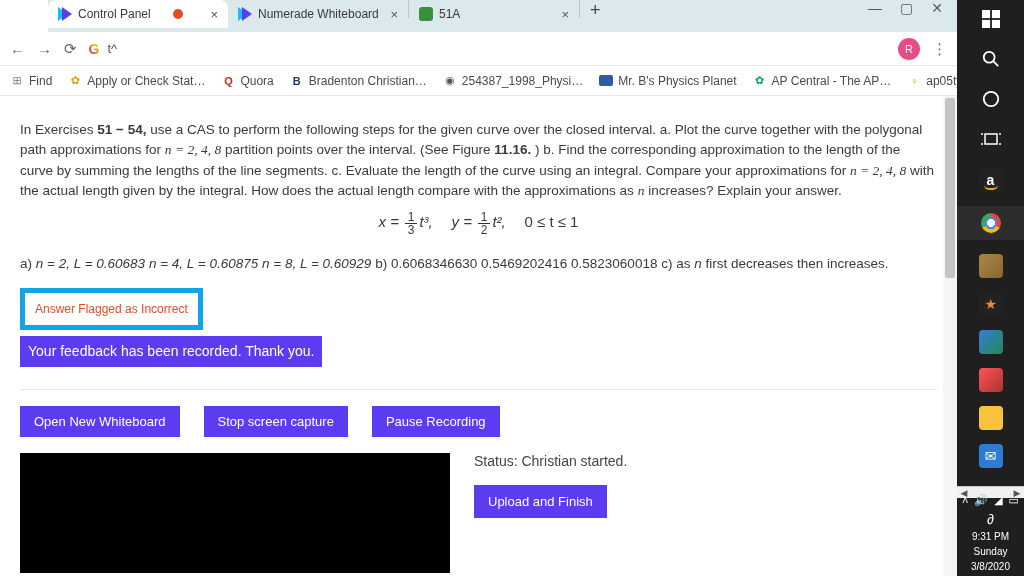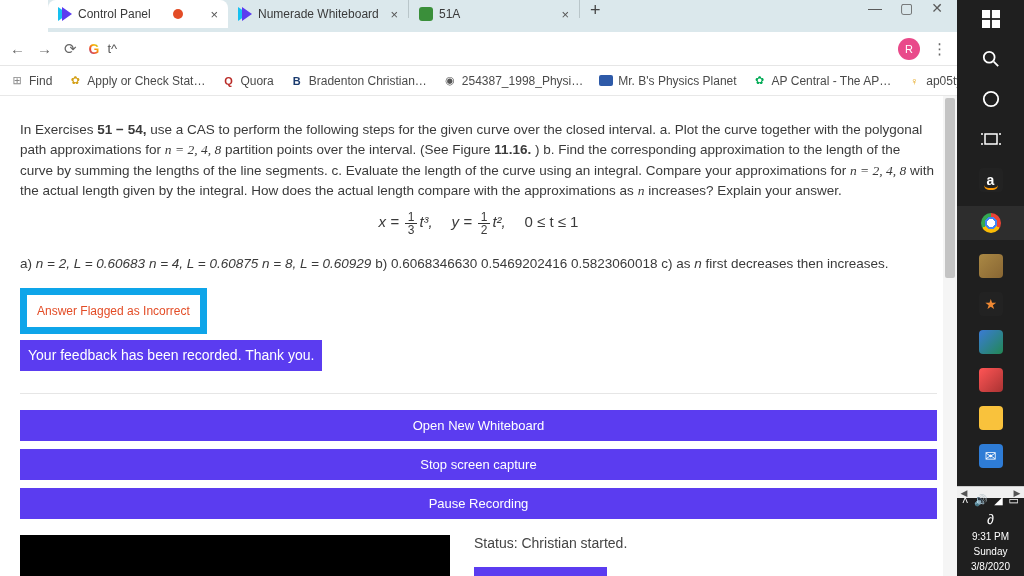--- a/index.html
+++ b/index.html
@@ -49,24 +49,24 @@
 .qtext .mvar { font-style: italic; font-family: Georgia, serif; }
 .equation { text-align: center; font-family: Georgia, serif; font-size: 15px; margin: 10px 0 18px 0; font-style: italic; }
 .frac { display: inline-block; vertical-align: middle; text-align: center; font-style: normal; line-height: 1; margin:0 2px; }
 .frac .n { display: block; border-bottom: 1px solid #333; padding: 0 3px; font-size: 12px; }
 .frac .d { display: block; padding: 0 3px; font-size: 12px; }
 
 .flag-btn { display:inline-block; border: 1px solid #6b46f0; color: #6b46f0; background:#fff; font-size: 12px; padding: 7px 12px; margin: 12px 0 20px 0; font-family: Arial, sans-serif; }
 .ans-hdr { font-size: 15px; color: #333; margin-bottom: 6px; font-family: Arial, sans-serif; }
 .ans-line { font-size: 13.5px; color: #3a3a3a; font-family: Georgia, serif; }
 .ans-line .mvar { font-style: italic; }
-.flagged { display:inline-block; border: 7px solid #0ea5e9; color: #e34c26; font-size: 12px; padding: 7px 10px; margin: 14px 0 6px 0; font-family: Arial, sans-serif; }
+.flagged { display:inline-block; border: 5px solid #0ea5e9; color: #e34c26; font-size: 12px; padding: 7px 10px; margin: 14px 0 6px 0; font-family: Arial, sans-serif; }
 .feedback { display:inline-block; background: #5b3cf0; color:#fff; font-size: 14px; padding: 5px 8px; font-family: Arial, sans-serif; }
 .hr { border-top: 1px solid #e6e6e6; margin: 22px 0 16px 0; }
-.btn-row { display: flex; gap: 8px; flex-direction: column; }
+.btn-row { display: flex; gap: 24px; }
 .pbtn { background: #5b3cf0; color: #fff; font-size: 13px; padding: 8px 14px; border: none; font-family: Arial, sans-serif; }
 
 .lower { display: flex; padding: 16px 20px 0 20px; gap: 24px; }
 .video-pane { width: 430px; height: 120px; background: #000; }
 .right-col { flex: 1; font-family: Arial, sans-serif; font-size: 14px; color: #444; }
 .upload-btn { background: #5b3cf0; color: #fff; padding: 9px 14px; border:none; margin: 16px 0 12px 0; font-size: 13px; display:inline-block; }
 .vscroll { position:absolute; right:0; top:0; bottom:0; width:14px; background:#f5f5f5; }
 .vscroll-thumb { position:absolute; left:2px; right:2px; top:2px; height:180px; background:#c4c4c4; border-radius:2px; }
 </style>
 </head>

